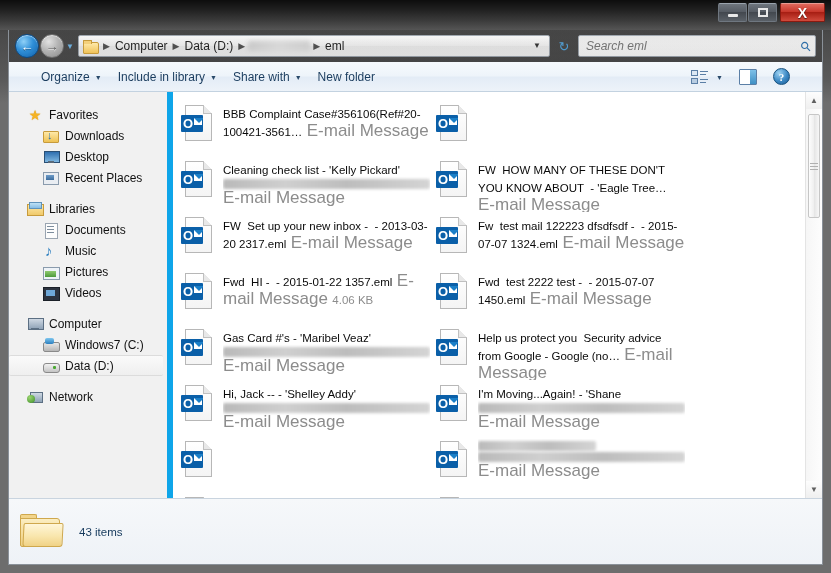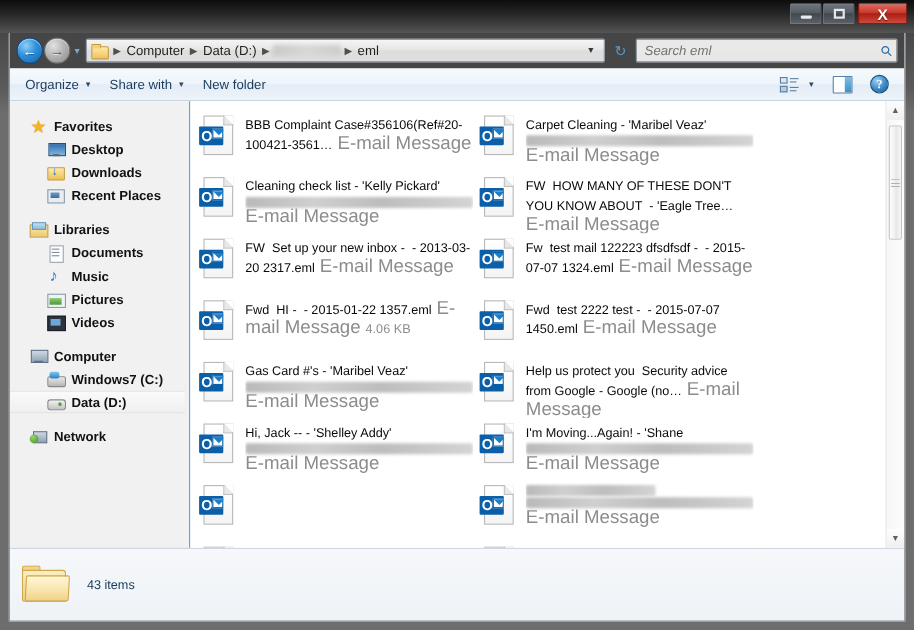--- a/index.html
+++ b/index.html
@@ -236,21 +236,21 @@
   }
 
   
   #cmdbar {
     flex: 0 0 30px;
     height: 30px;
     background: linear-gradient(to bottom, #f6fafd 0%, #eef4fa 48%, #e3ecf6 52%, #edf3f9 100%);
     border-bottom: 1px solid #c3d2e0;
     display: flex;
     align-items: center;
-    padding: 0 6px;
+    padding: 0 24px;
   }
   .cmd {
     font-size: 12px;
     color: #1a3c5e;
     padding: 4px 8px;
     display: flex;
     align-items: center;
     gap: 5px;
     white-space: nowrap;
     border-radius: 2px;
@@ -309,25 +309,24 @@
     flex: 1 1 auto;
     display: flex;
     min-height: 0;
     background: #fff;
   }
 
   
   #navpane {
     flex: 0 0 164px;
     background: #f1f1f1;
-    border-right: 1px solid #0ea5e9;
+    border-right: 6px solid #0ea5e9;
     padding: 12px 0 0 0;
     overflow: hidden;
     font-size: 12px;
-    font-weight: bold;
   }
   .navgroup { margin-bottom: 10px; }
   .navitem {
     display: flex;
     align-items: center;
     height: 21px;
     padding-left: 18px;
     gap: 6px;
     color: #111;
     white-space: nowrap;
@@ -692,20 +691,24 @@
         <span class="searchicon">⚲</span>
       </div>
     </div>
 
     <div id="cmdbar">
       <div class="cmd">
         <span>Organize</span>
         <span class="caret">▼</span>
       </div>
       <div class="cmd">
+        <span>Include in library</span>
+        <span class="caret">▼</span>
+      </div>
+      <div class="cmd">
         <span>Share with</span>
         <span class="caret">▼</span>
       </div>
       <div class="cmd">
         <span>New folder</span>
       </div>
 
       <div class="cmdspacer"></div>
 
       <div class="cmd">
@@ -730,26 +733,26 @@
     <div id="main">
 
       <div id="navpane">
 
         <div class="navgroup">
           <div class="navitem">
             <span class="ico star"></span>
             <span class="lbl">Favorites</span>
           </div>
           <div class="navitem child">
+            <span class="ico downloads"></span>
+            <span class="lbl">Downloads</span>
+          </div>
+          <div class="navitem child">
             <span class="ico desktop"></span>
             <span class="lbl">Desktop</span>
-          </div>
-          <div class="navitem child">
-            <span class="ico downloads"></span>
-            <span class="lbl">Downloads</span>
           </div>
           <div class="navitem child">
             <span class="ico recent"></span>
             <span class="lbl">Recent Places</span>
           </div>
         </div>
 
         <div class="navgroup">
           <div class="navitem">
             <span class="ico libraries"></span>
@@ -817,25 +820,20 @@
 
           <div class="fileitem">
             <span class="ficon">
               <span class="page">
                   <span class="foldline"></span>
                 </span>
               <span class="olbadge">
                   <span class="o">O</span>
                   <span class="env"></span>
                 </span>
-            </span>
-            <span class="ftext">
-              <span class="fname">Carpet Cleaning - 'Maribel Veaz'</span>
-              <span class="fredact"></span>
-              <span class="ftype">E-mail Message</span>
             </span>
           </div>
 
           <div class="fileitem">
             <span class="ficon">
               <span class="page">
                   <span class="foldline"></span>
                 </span>
               <span class="olbadge">
                   <span class="o">O</span>

